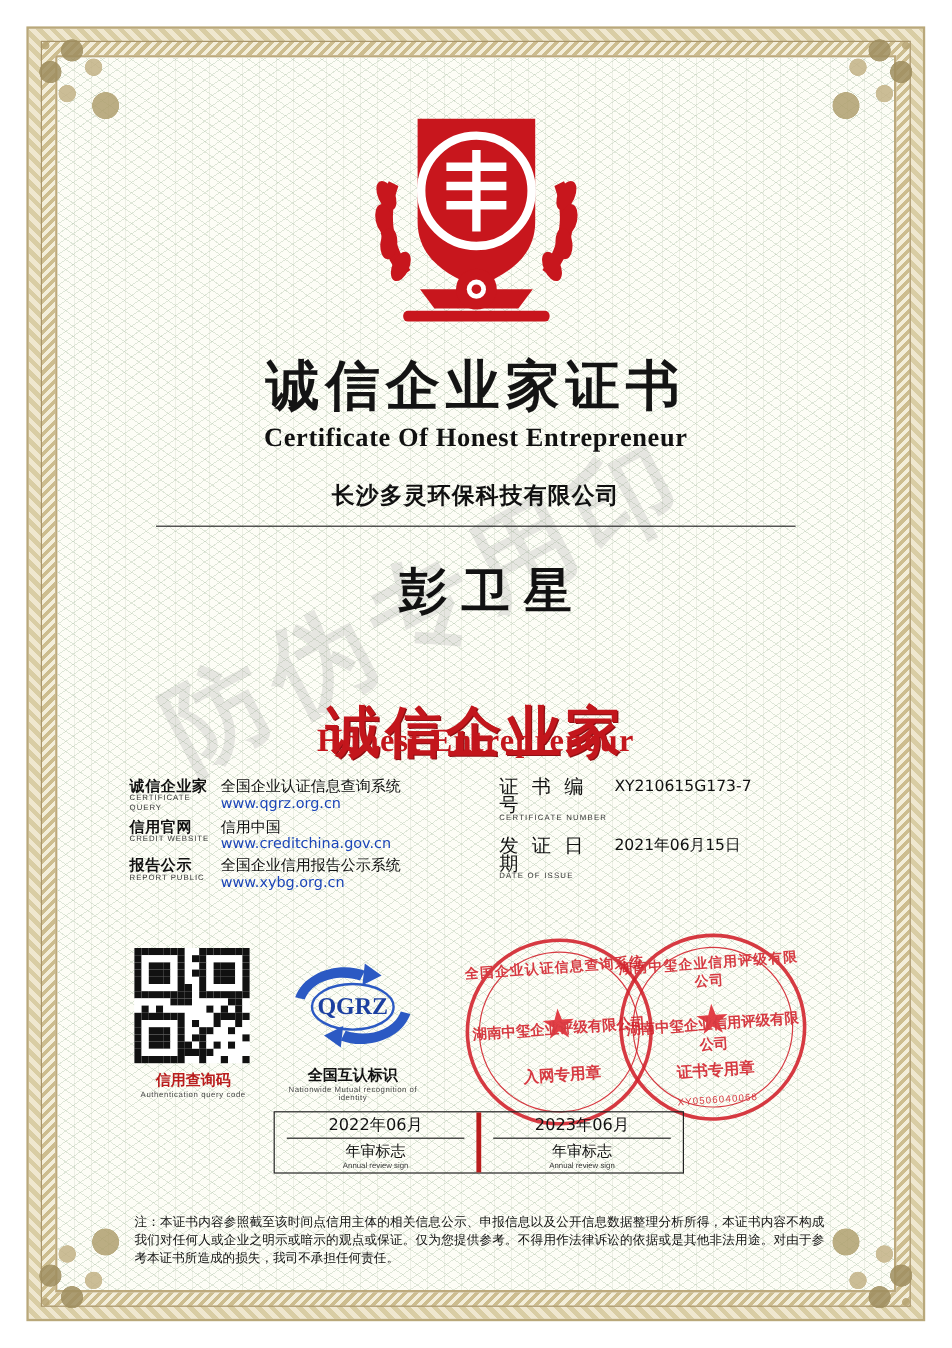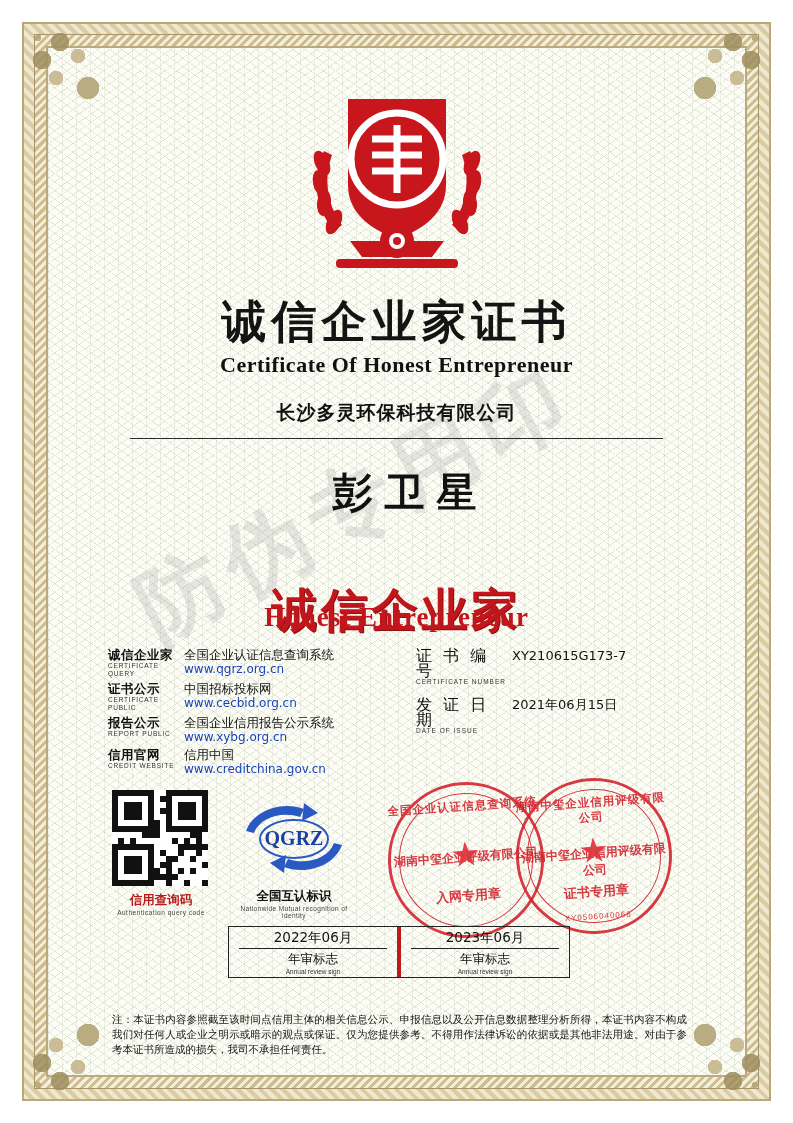--- a/index.html
+++ b/index.html
@@ -277,50 +277,40 @@
         <div class="lab">
           <div class="cn">诚信企业家</div>
           <div class="en">CERTIFICATE QUERY</div>
         </div>
         <div class="val">
           <div>全国企业认证信息查询系统</div>
           <div class="url">www.qgrz.org.cn</div>
         </div>
       </div>
 
+
       <div class="info-row">
         <div class="lab">
-          <div class="cn">证书公示</div>
-          <div class="en">CERTIFICATE PUBLIC</div>
+          <div class="cn">信用官网</div>
+          <div class="en">CREDIT WEBSITE</div>
         </div>
         <div class="val">
-          <div>中国招标投标网</div>
-          <div class="url">www.cecbid.org.cn</div>
+          <div>信用中国</div>
+          <div class="url">www.creditchina.gov.cn</div>
         </div>
       </div>
 
       <div class="info-row">
         <div class="lab">
           <div class="cn">报告公示</div>
           <div class="en">REPORT PUBLIC</div>
         </div>
         <div class="val">
           <div>全国企业信用报告公示系统</div>
           <div class="url">www.xybg.org.cn</div>
-        </div>
-      </div>
-
-      <div class="info-row">
-        <div class="lab">
-          <div class="cn">信用官网</div>
-          <div class="en">CREDIT WEBSITE</div>
-        </div>
-        <div class="val">
-          <div>信用中国</div>
-          <div class="url">www.creditchina.gov.cn</div>
         </div>
       </div>
 
     </div>
 
     <div class="info-col">
 
       <div class="right-row">
         <div class="right-lab">
           <div class="cn">证 书 编 号</div>

